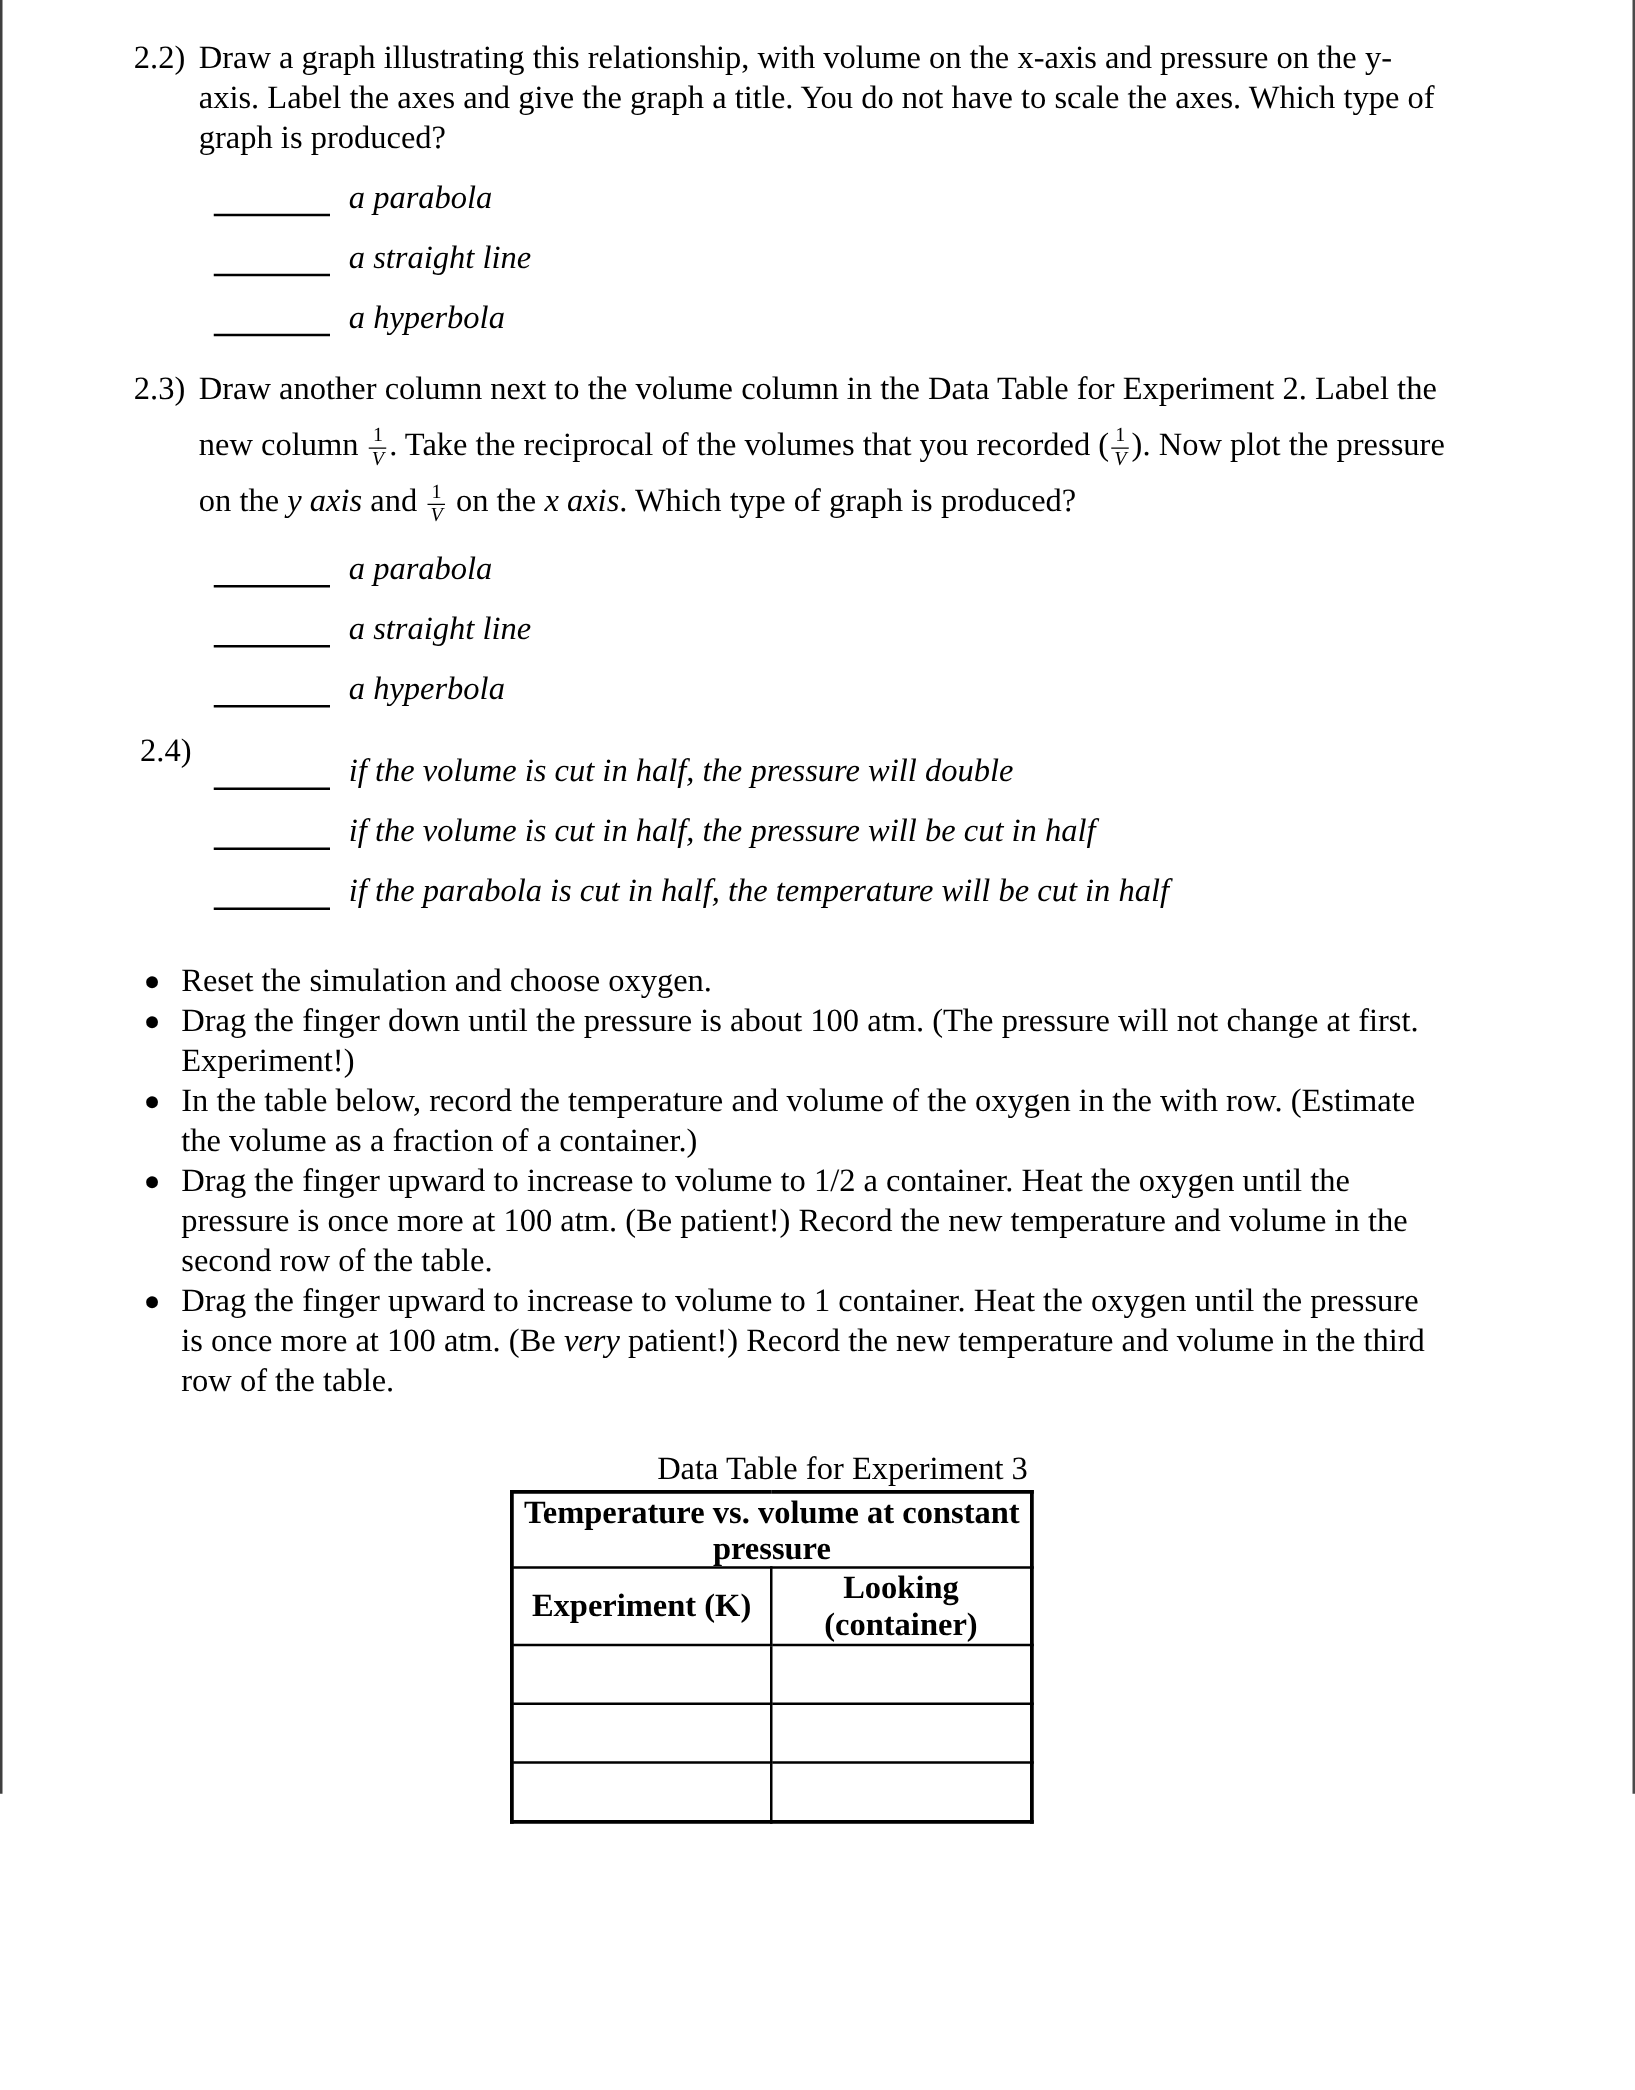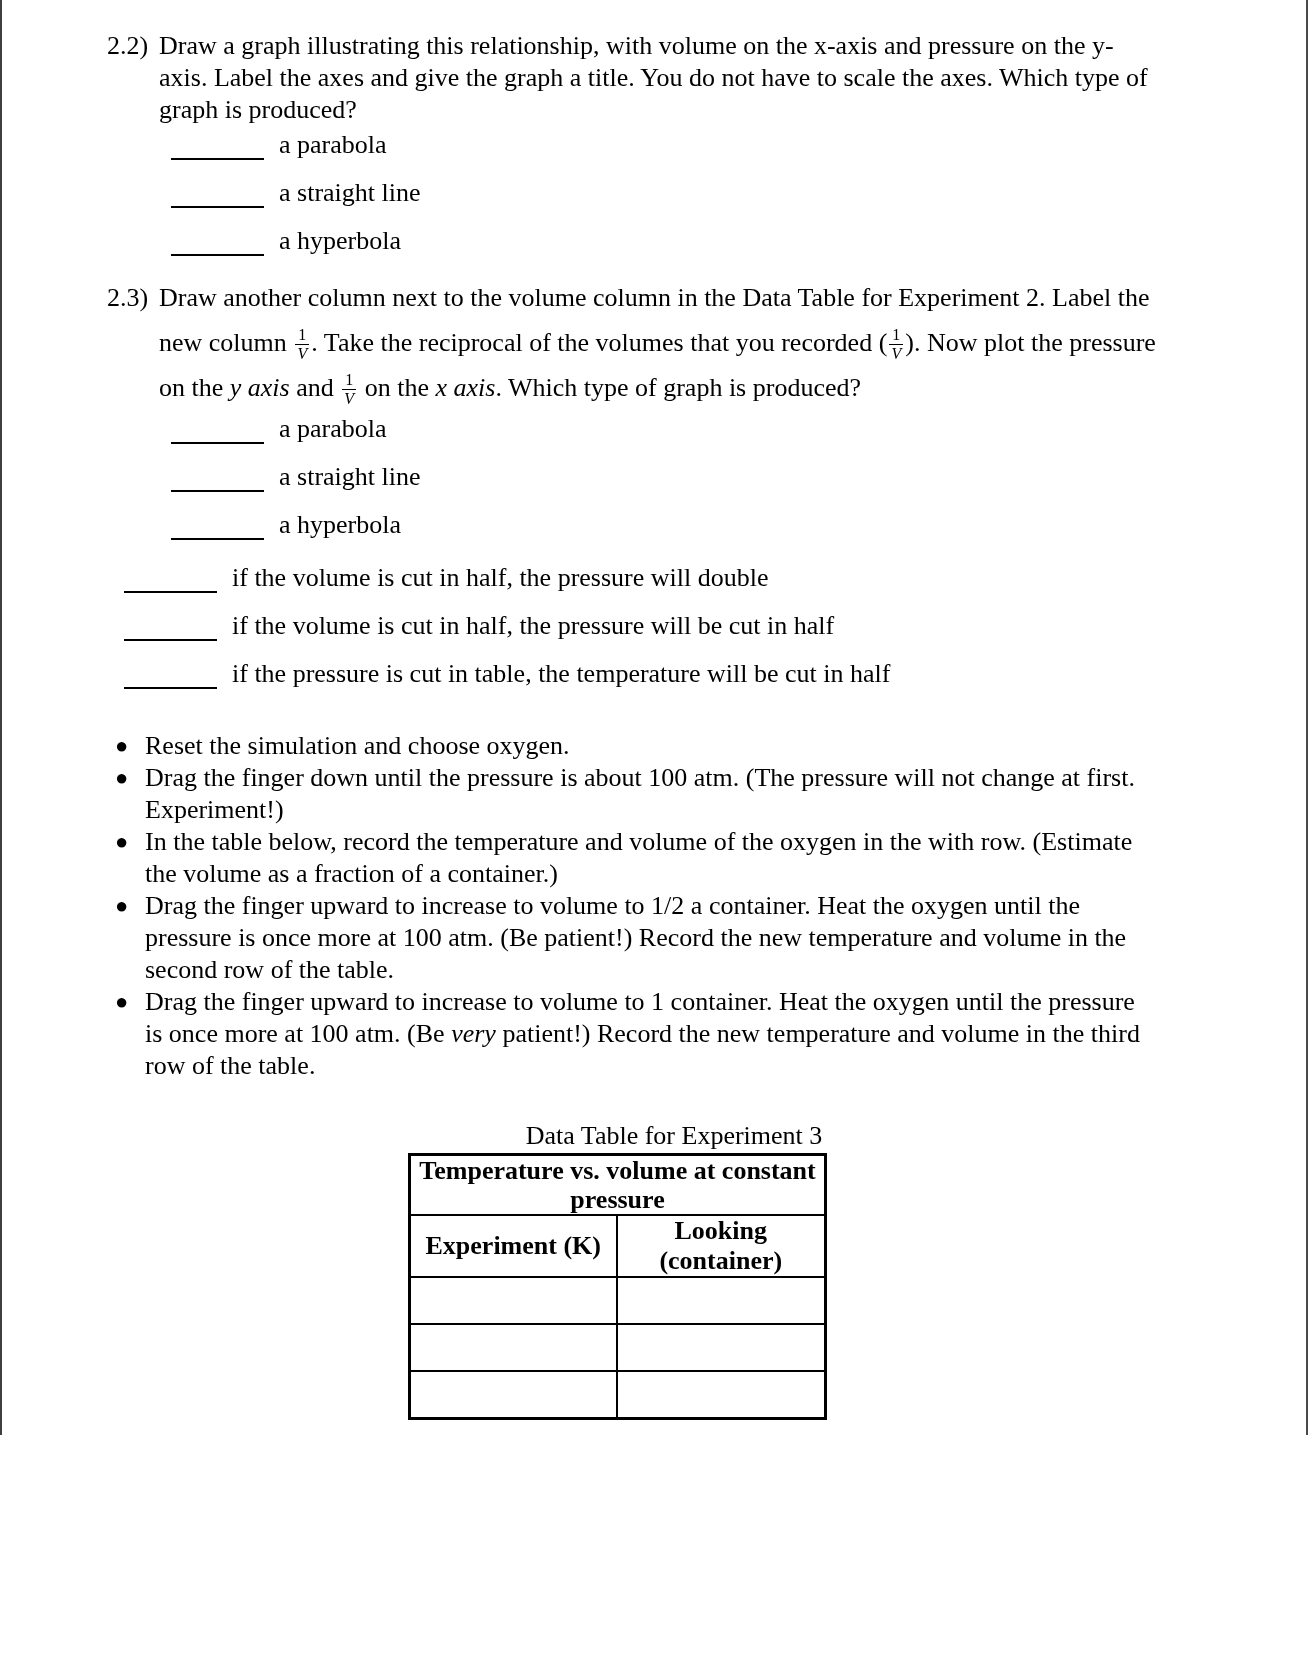--- a/index.html
+++ b/index.html
@@ -12,21 +12,21 @@
     position:relative; width:1308px; height:1435px; box-sizing:border-box;
     border-left:2px solid #3f3f3f; border-right:2px solid #4a4a4a;
     padding-top:30px;
     background:linear-gradient(#ffffff 0px, #ffffff 1642px, #ececec 1672px);
   }
   .question { display:flex; margin-left:105px; margin-right:150px; margin-bottom:2px; }
   .qnum { flex:none; width:52px; line-height:32px; }
   .qbody { flex:1; }
   .para { line-height:32px; }
   .para-tall { line-height:45px; }
-  .options { margin:3px 0 10px 12px; list-style:none; padding:0; }
+  .options { margin:16px 0 10px 12px; list-style:none; padding:0;font-style:italic; }
   .option { margin-bottom:16px; line-height:32px; white-space:nowrap; }
   .blank {
     display:inline-block; width:93px; height:26px;
     border-bottom:2px solid #000; vertical-align:-7px; margin-right:15px;
   }
   .frac { display:inline-block; vertical-align:-0.5em; text-align:center;
           font-size:16px; line-height:1.1; margin:0 2px; }
   .frac .num { display:block; border-bottom:1.5px solid #000; padding:0 3px; }
   .frac .den { display:block; font-style:italic; }
   .em { font-style:italic; }
@@ -84,30 +84,31 @@
           <span class="blank"></span><span>a straight line</span>
         </li>
         <li class="option">
           <span class="blank"></span><span>a hyperbola</span>
         </li>
       </ul>
     </div>
   </div>
 
   <div class="question" style="margin-left:110px;">
+    <div class="qnum" style="width:47px;">2.4)</div>
     <div class="qbody">
       <ul class="options">
         <li class="option">
           <span class="blank"></span><span>if the volume is cut in half, the pressure will double</span>
         </li>
         <li class="option">
           <span class="blank"></span><span>if the volume is cut in half, the pressure will be cut in half</span>
         </li>
         <li class="option">
-          <span class="blank"></span><span>if the pressure is cut in table, the temperature will be cut in half</span>
+          <span class="blank"></span><span>if the parabola is cut in half, the temperature will be cut in half</span>
         </li>
       </ul>
     </div>
   </div>
 
 
   <ul class="bullets">
     <li>
       <span class="bullet-glyph">●</span>
       <span class="bullet-text"><span>Reset the simulation and choose oxygen.</span></span>

